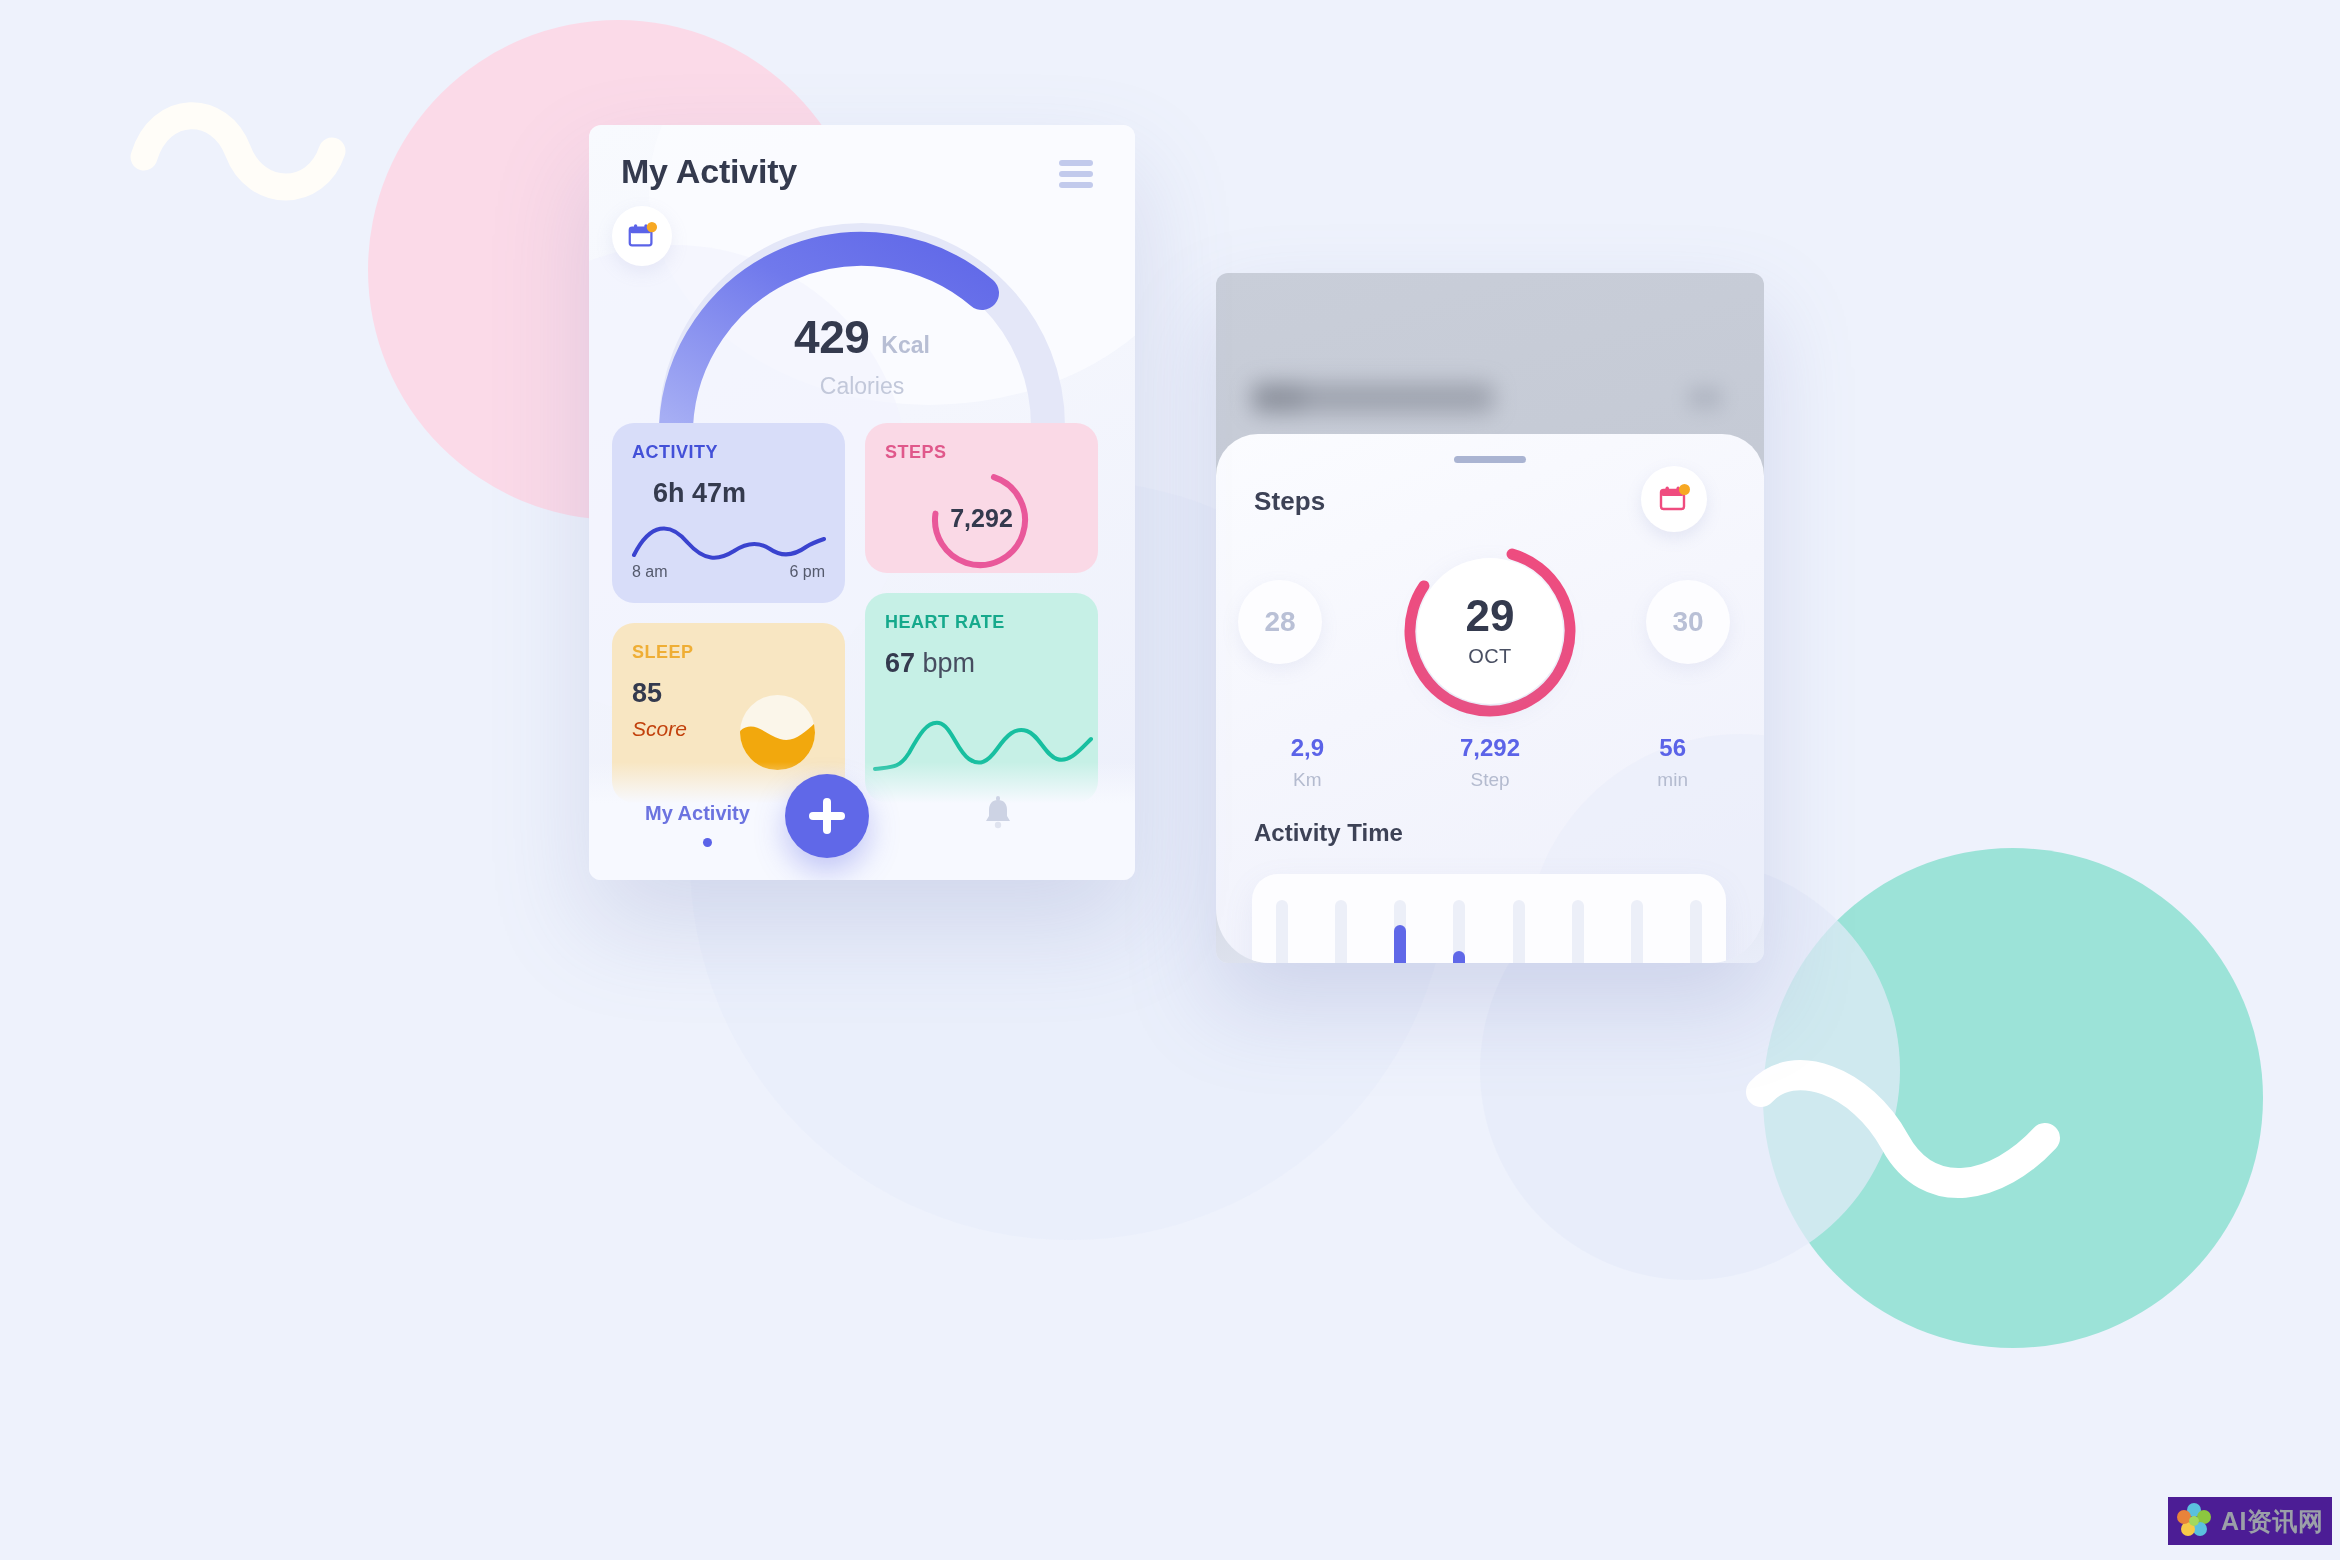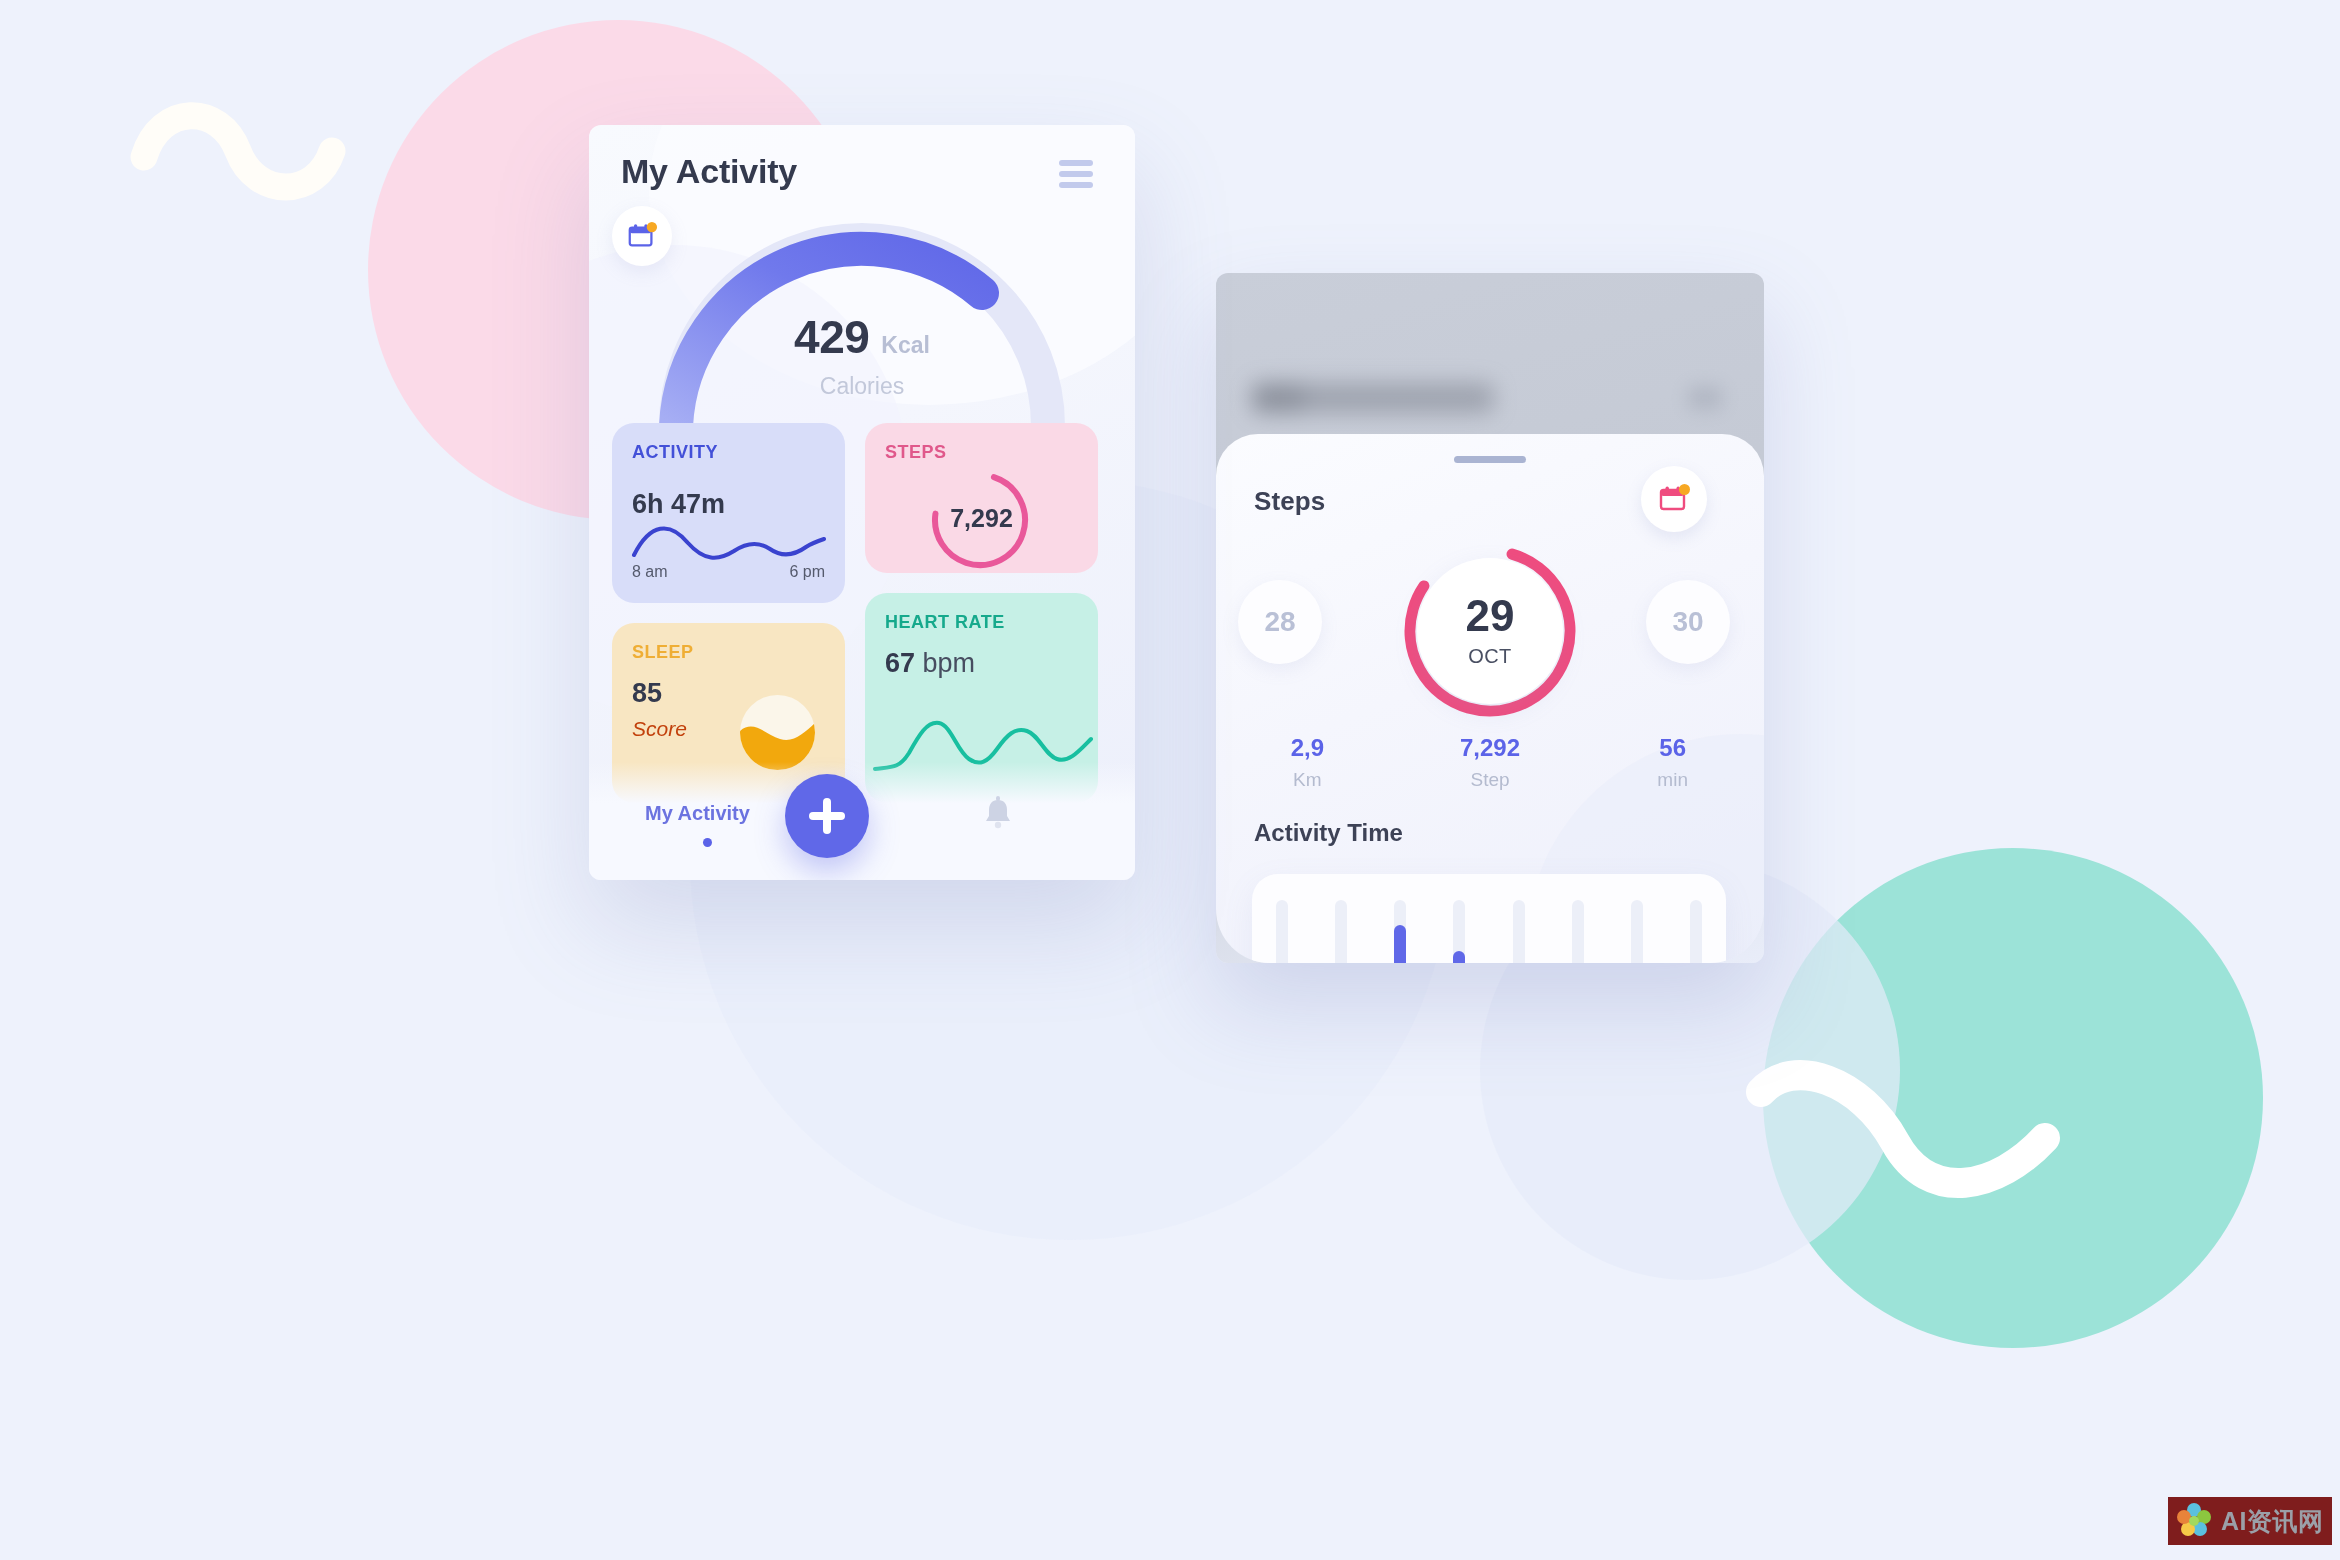--- a/index.html
+++ b/index.html
@@ -242,21 +242,21 @@
   .g-goal { left: 286px; }
 
   
   .cards { position: absolute; left: 23px; top: 298px; width: 500px; height: 460px; }
   .card { position: absolute; border-radius: 22px; overflow: hidden; }
   .card-title { position: absolute; left: 20px; top: 19px; font-size: 18px; font-weight: bold; letter-spacing: .5px; }
   .card-value { position: absolute; left: 20px; font-size: 27px; font-weight: bold; color: #343a4e; }
 
   .card-activity { left: 0; top: 0; width: 233px; height: 180px; background: #d8ddf9; }
   .card-activity .card-title { color: #4350d8; }
-  .card-activity .card-value { top: 66px; }
+  .card-activity .card-value { top: 55px; margin-left: 21px; }
   .c-act-times { position: absolute; left: 20px; right: 20px; top: 140px; display: flex; justify-content: space-between; font-size: 16px; color: #555a6d; }
 
   .card-steps { left: 253px; top: 0; width: 233px; height: 150px; background: #fad9e6; }
   .card-steps .card-title { color: #e0588b; }
   .steps-ring { position: absolute; left: 62px; top: 44px; width: 106px; height: 106px; }
   .steps-val {
     position: absolute; left: 0; right: 0; top: 81px;
     text-align: center; font-size: 25px; font-weight: bold; color: #343a4e;
   }
 
@@ -298,21 +298,21 @@
     content: ""; position: absolute; background: #fff; border-radius: 4px;
   }
   .fab::before { width: 36px; height: 8px; }
   .fab::after { width: 8px; height: 36px; }
   .bell { position: absolute; left: 392px; top: 33px; }
 
   
   .watermark {
     position: absolute; left: 2168px; top: 1497px;
     width: 164px; height: 48px;
-    background: #7f1d1d;
+    background: #4c1d95;
     display: flex; align-items: center; gap: 7px;
     padding-left: 6px;
   }
   .wm-text {
     font-size: 25px; font-weight: bold; color: #9ba0a8;
     letter-spacing: .5px; line-height: 1;
   }
 </style>
 </head>
 <body>

